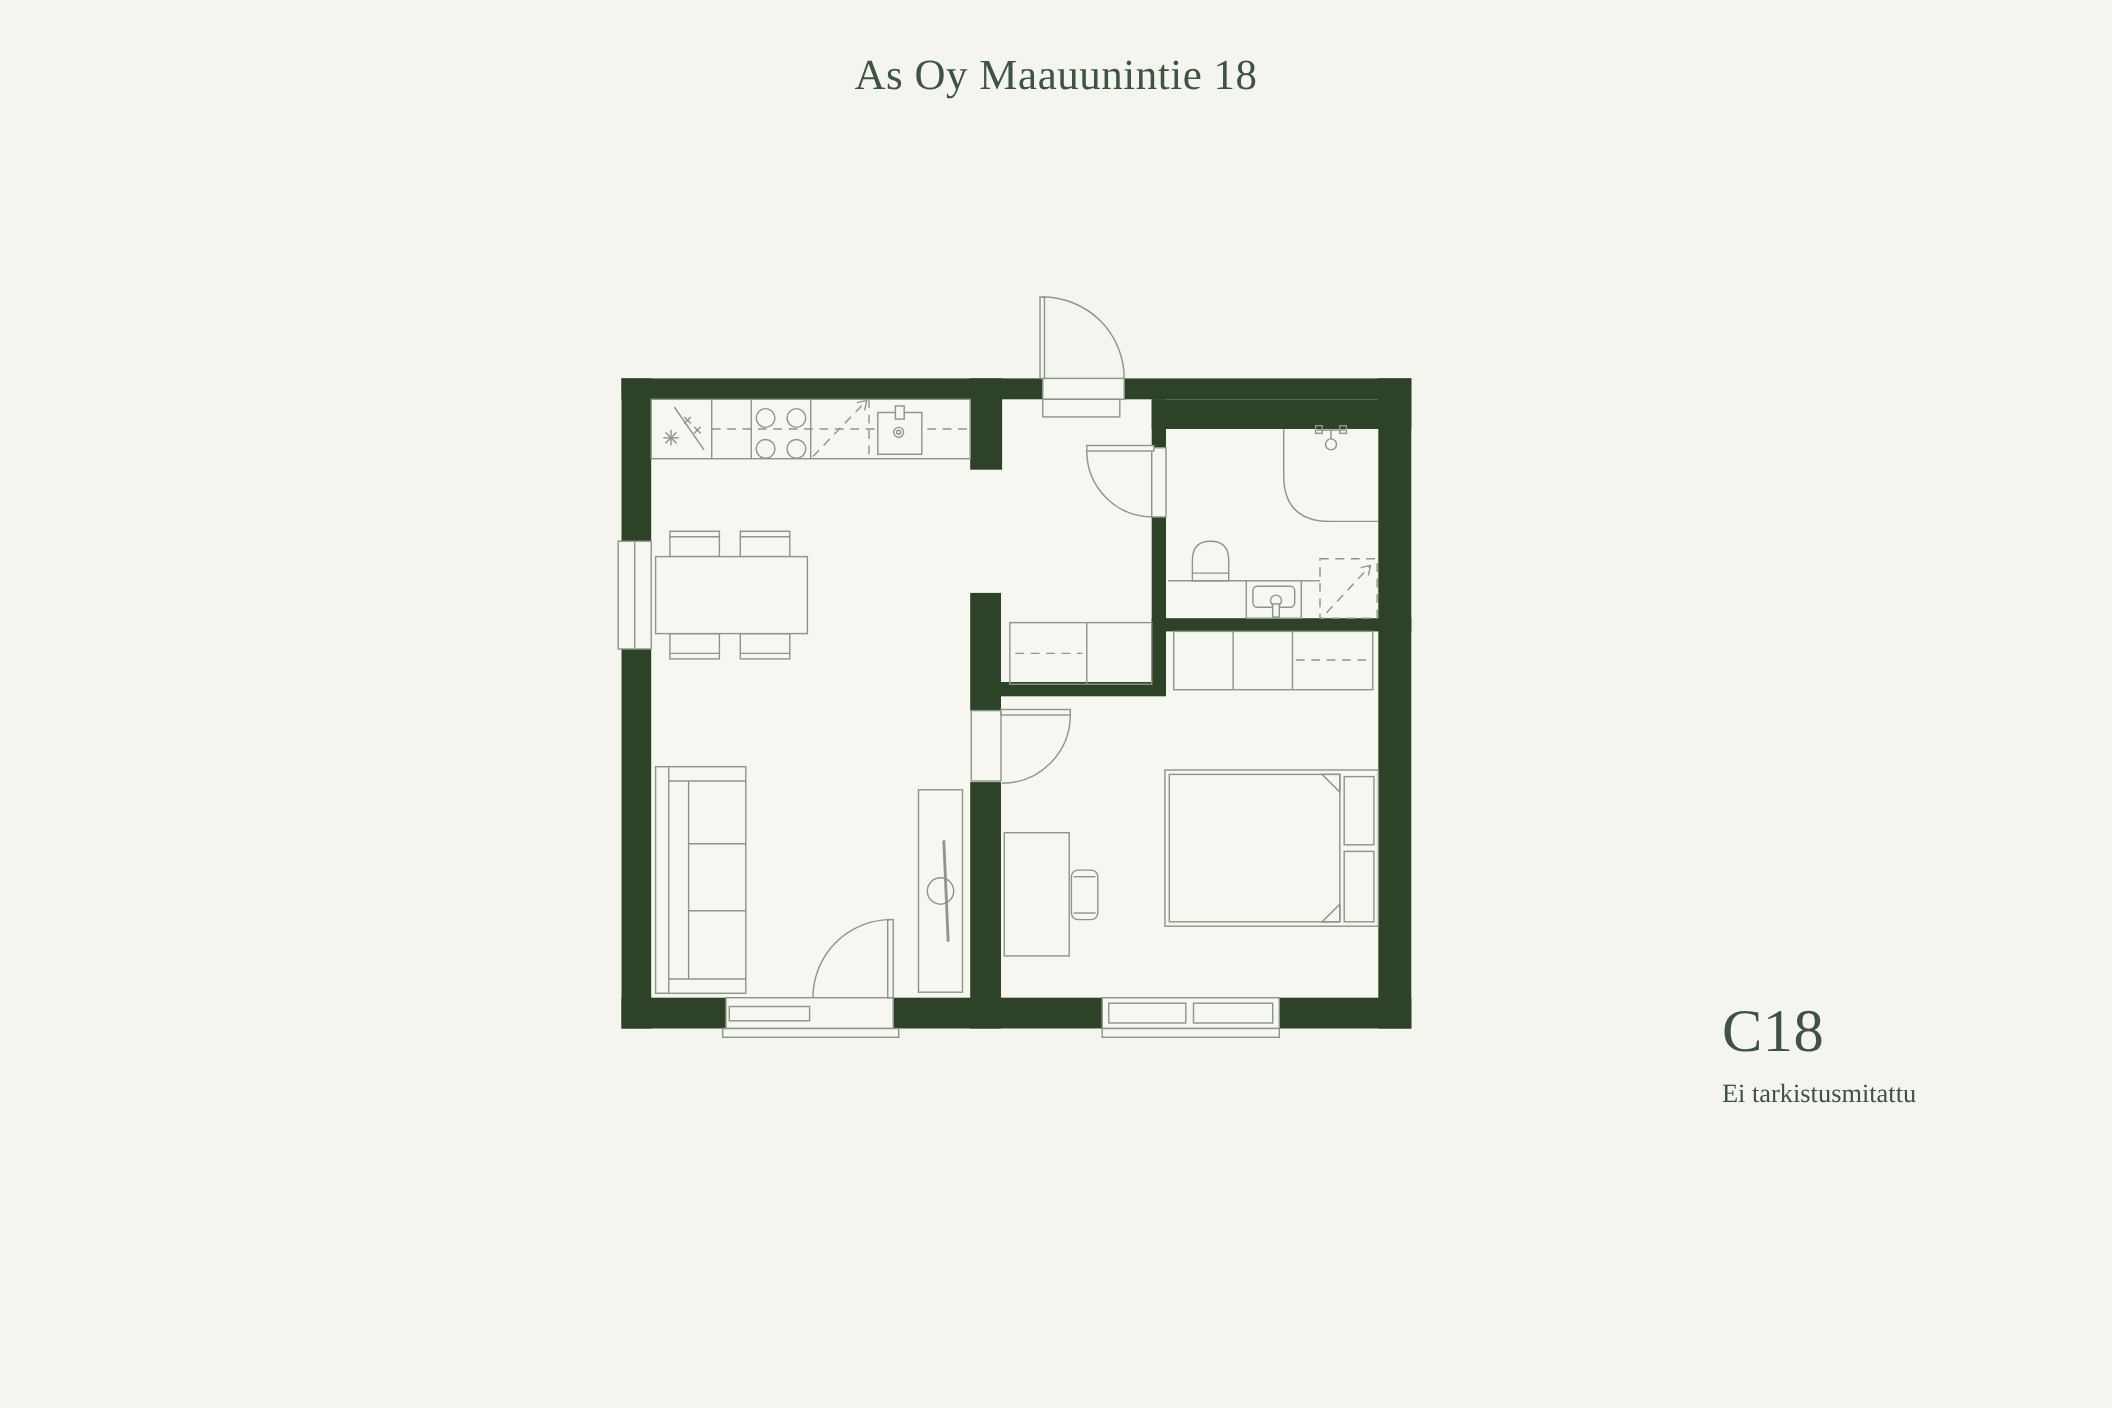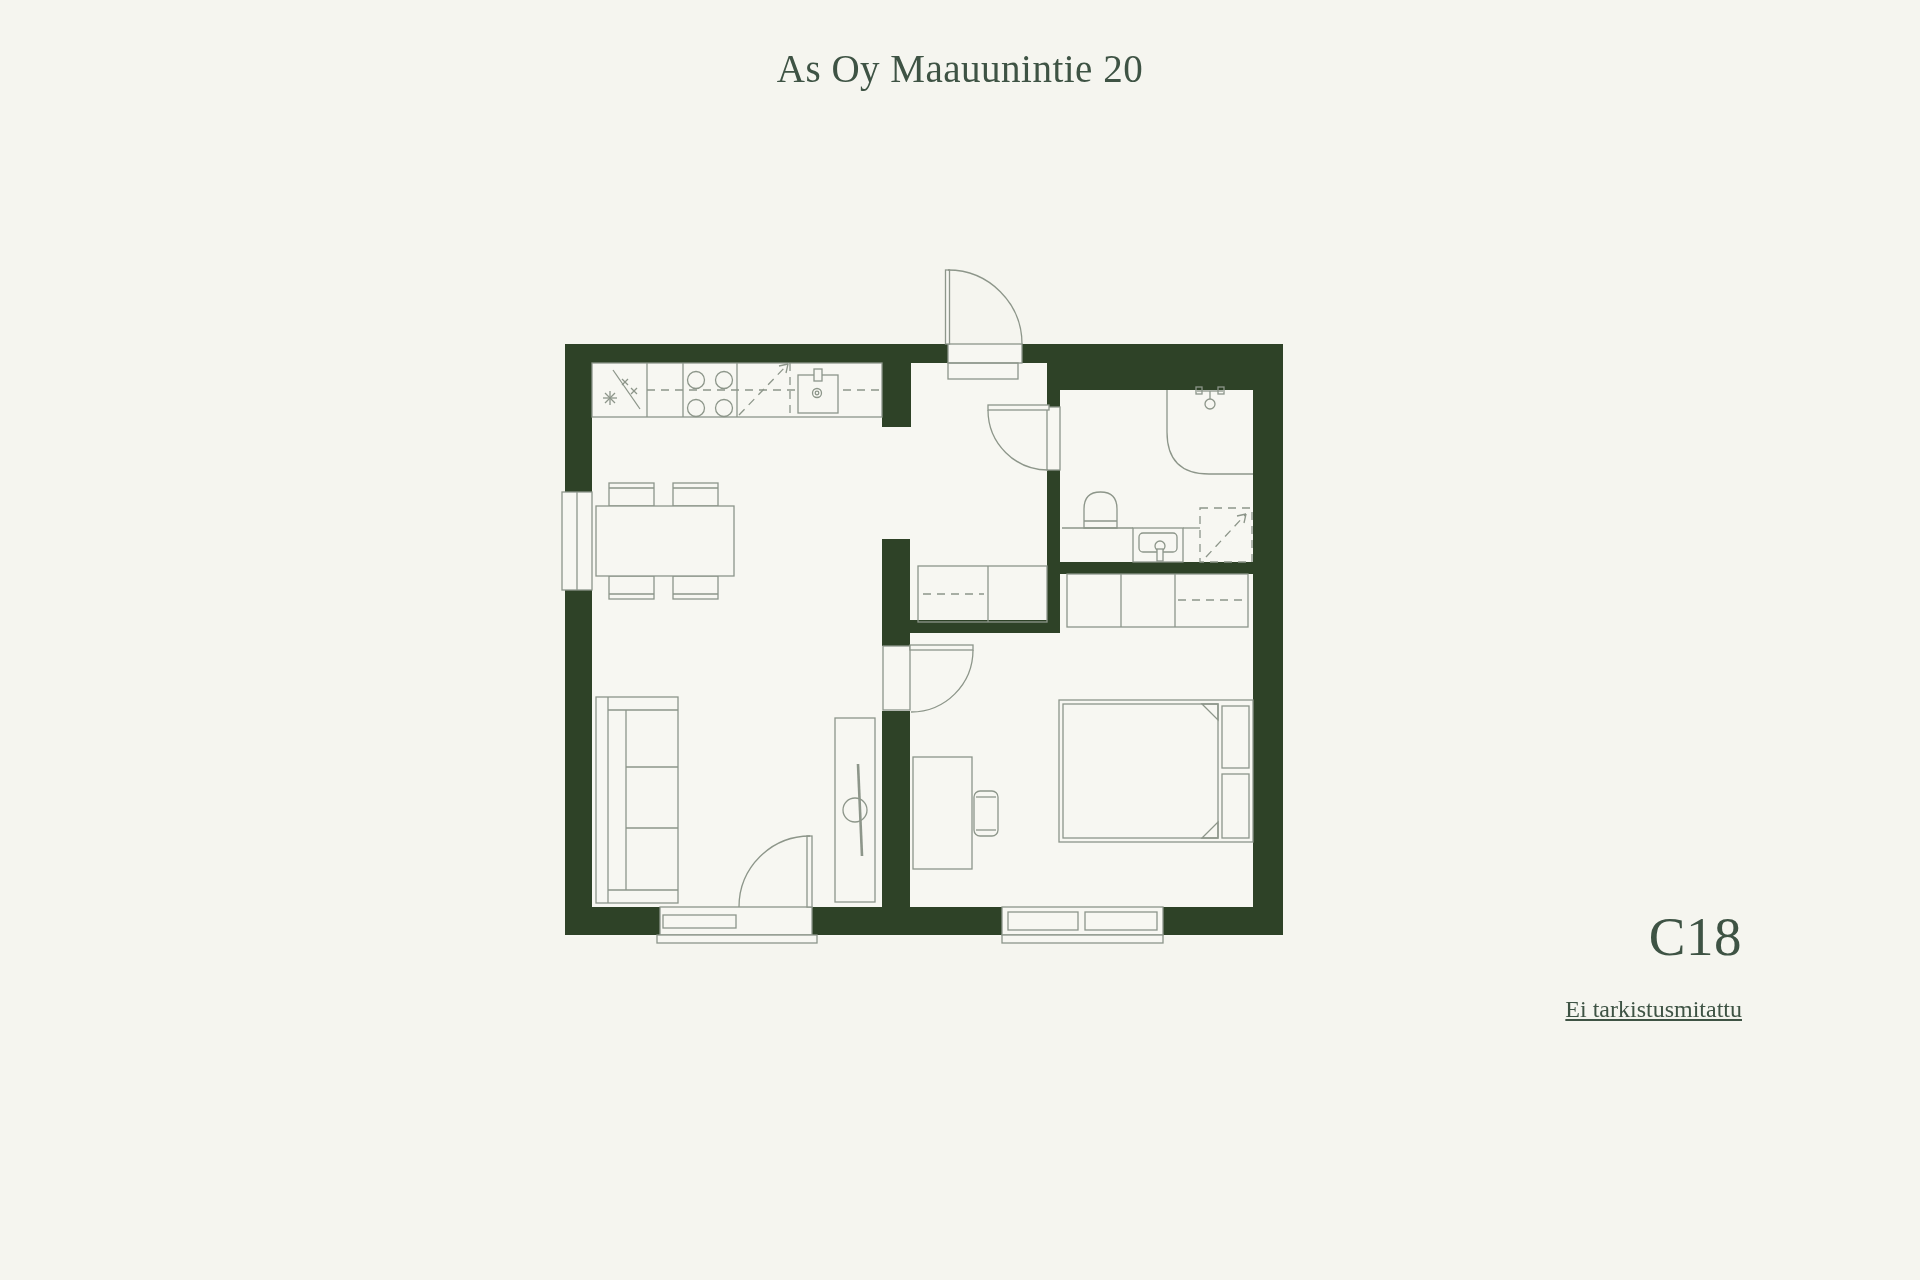--- a/index.html
+++ b/index.html
@@ -20,40 +20,39 @@
   }
   .page{position:absolute;inset:0;}
   .header{
     position:absolute;top:44px;left:0;width:100%;
     text-align:center;
     font-size:39px;line-height:50px;letter-spacing:0.5px;
   }
   .plan-svg{position:absolute;left:0;top:0;}
   .unit-info{
     position:absolute;top:898px;right:178px;
-    text-align:right;
   }
   .unit-info .big{font-size:55px;line-height:78px;letter-spacing:0.5px;}
-  .unit-info .note{font-size:24px;line-height:30px;margin-top:18px;text-decoration:underline;}
+  .unit-info .note{font-size:24px;line-height:30px;margin-top:4px;}
   .unit-info sup{font-size:28px;vertical-align:super;line-height:0;}
   
   .w{fill:var(--wall);}
   .s{fill:none;stroke:var(--drawing-line);stroke-width:1.3;}
   .f{fill:var(--floor);stroke:var(--drawing-line);stroke-width:1.3;}
   .fl{fill:var(--floor);}
   .d{stroke-dasharray:8 6;}
   .thick{stroke-width:2.6;}
 </style>
 </head>
 <body>
 
 <div class="page">
 
   <div class="header">
-    <div>As Oy Maauunintie 20</div>
+    <div>As Oy Maauunintie 18</div>
   </div>
 
   <svg class="plan-svg" width="1920" height="1280" viewBox="0 0 1920 1280" xmlns="http://www.w3.org/2000/svg">
 
     <rect class="fl" x="565" y="344" width="718" height="593"></rect>
 
     <g>
       <rect class="w" x="565" y="344" width="383" height="19"></rect>
       <rect class="w" x="1022" y="344" width="261" height="19"></rect>
       <rect class="w" x="1047" y="363" width="236" height="27"></rect>

